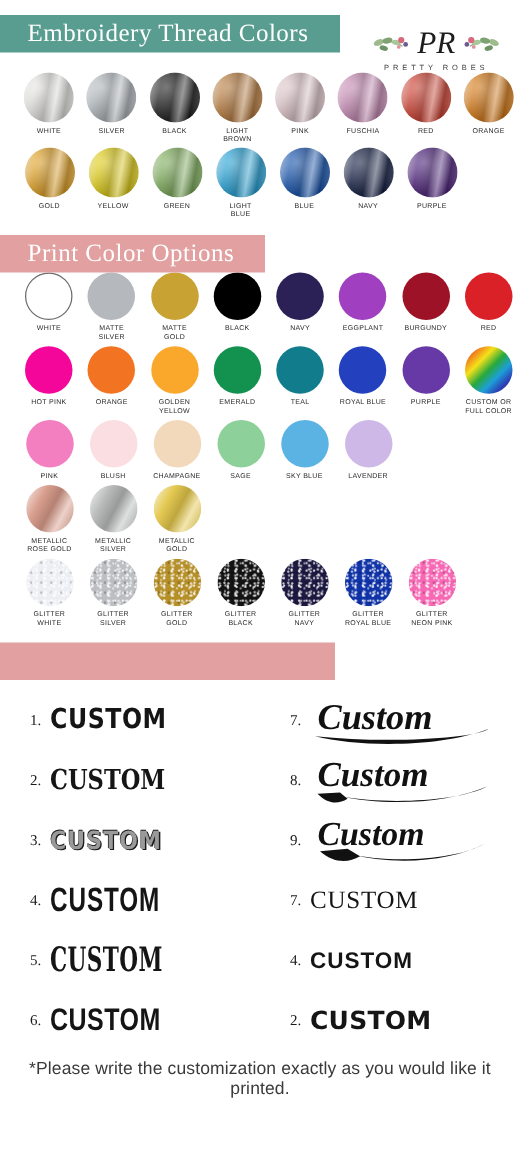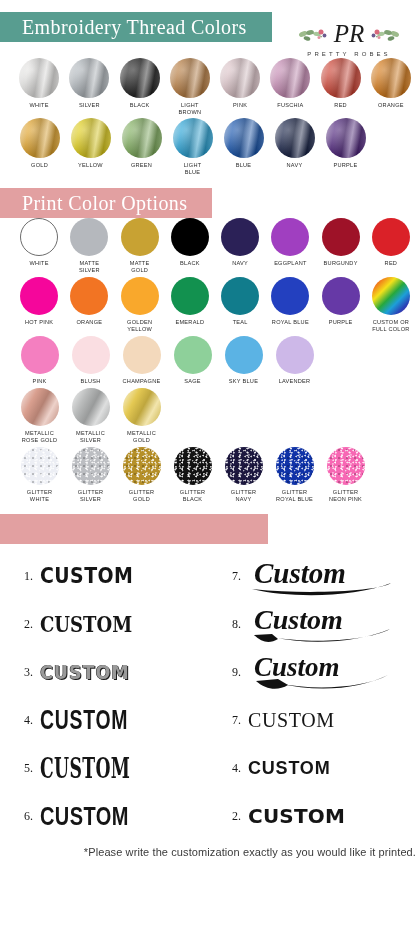--- a/index.html
+++ b/index.html
@@ -109,22 +109,22 @@
   .f5{font-family:"DejaVu Serif",serif;font-weight:bold;letter-spacing:.5px;transform:scaleX(.64);transform-origin:left center;font-size:27px;}
   .f6{font-family:"Liberation Sans",sans-serif;font-weight:bold;letter-spacing:.5px;transform:scaleX(.80);transform-origin:left center;font-size:25px;}
   .f10{font-family:"Liberation Serif",serif;font-weight:normal;letter-spacing:.6px;font-size:20px;}
   .f11{font-family:"Liberation Sans",sans-serif;font-weight:bold;letter-spacing:.8px;font-size:18px;}
   .f12{font-family:"DejaVu Sans",sans-serif;font-weight:bold;letter-spacing:.2px;font-size:20px;}
 
   .scriptwrap{width:150px;height:46px;display:block;}
   .scriptwrap svg{display:block;}
 
   .note{
-    text-align:right;
-    font-size:11px;
+    text-align:center;
+    font-size:14px;
     color:#3a3a3a;
     letter-spacing:.1px;
     margin-top:6px;
   }
 </style>
 </head>
 <body>
 
 <div class="sheet">
 

